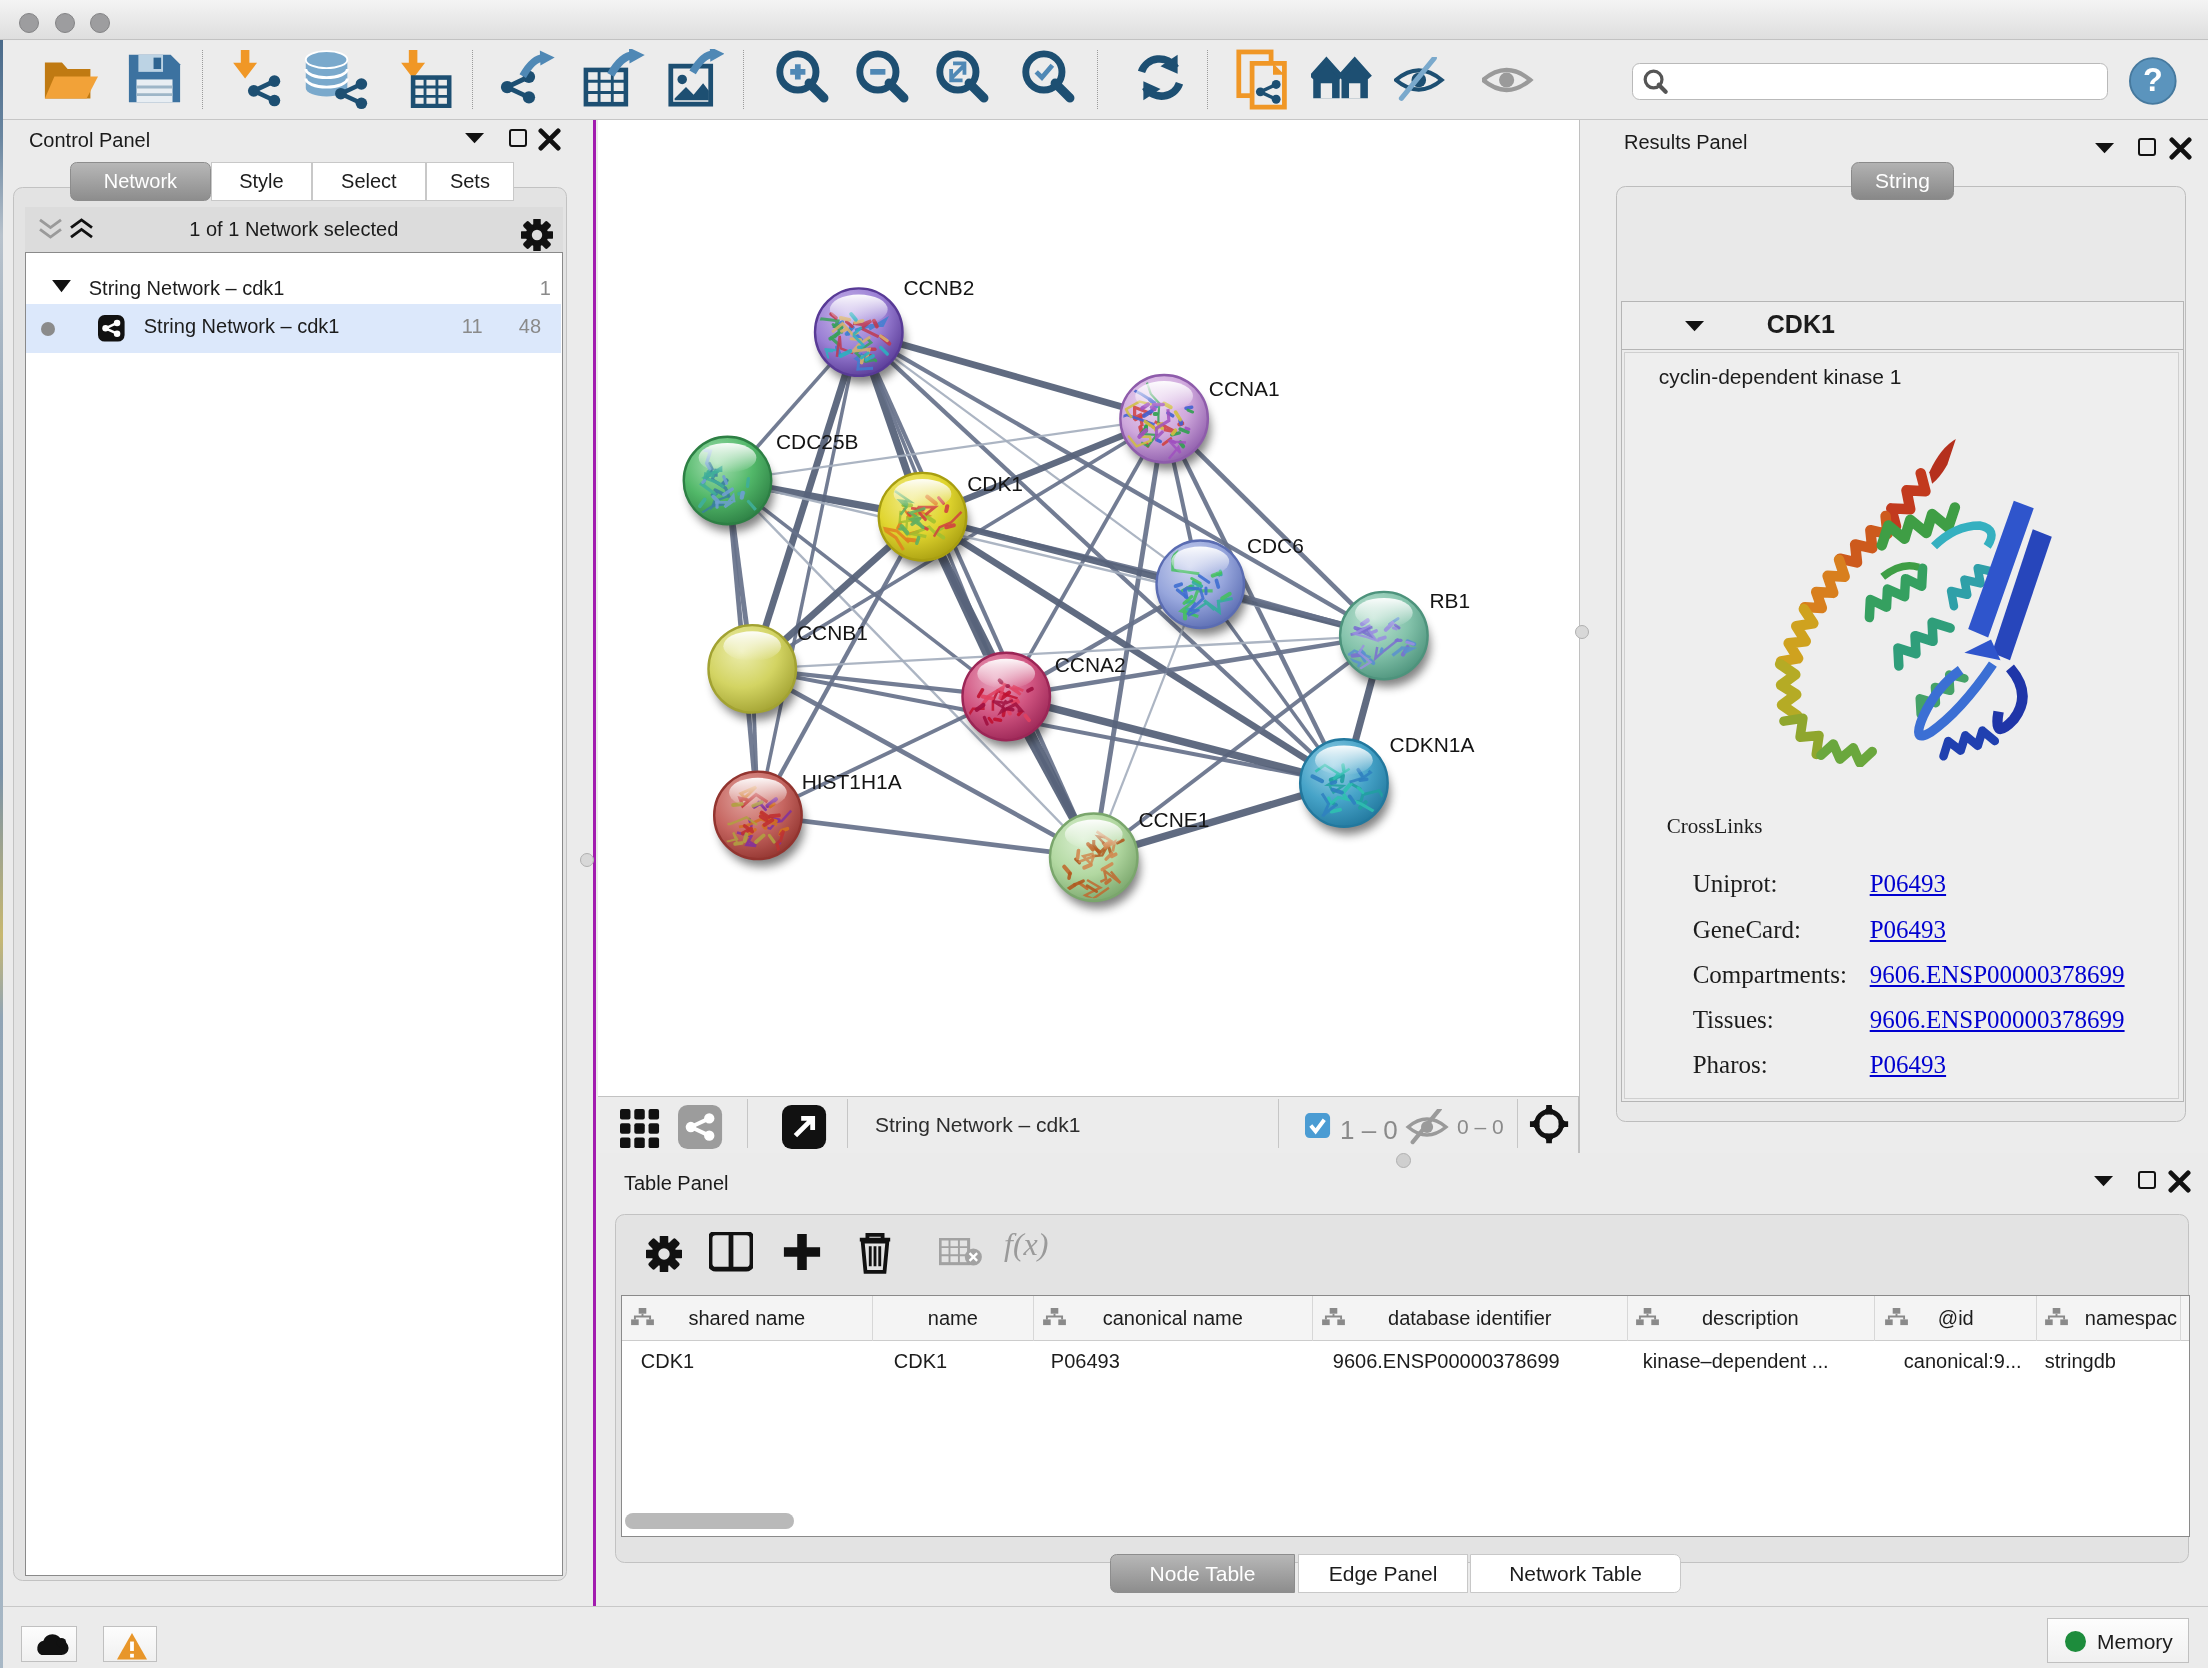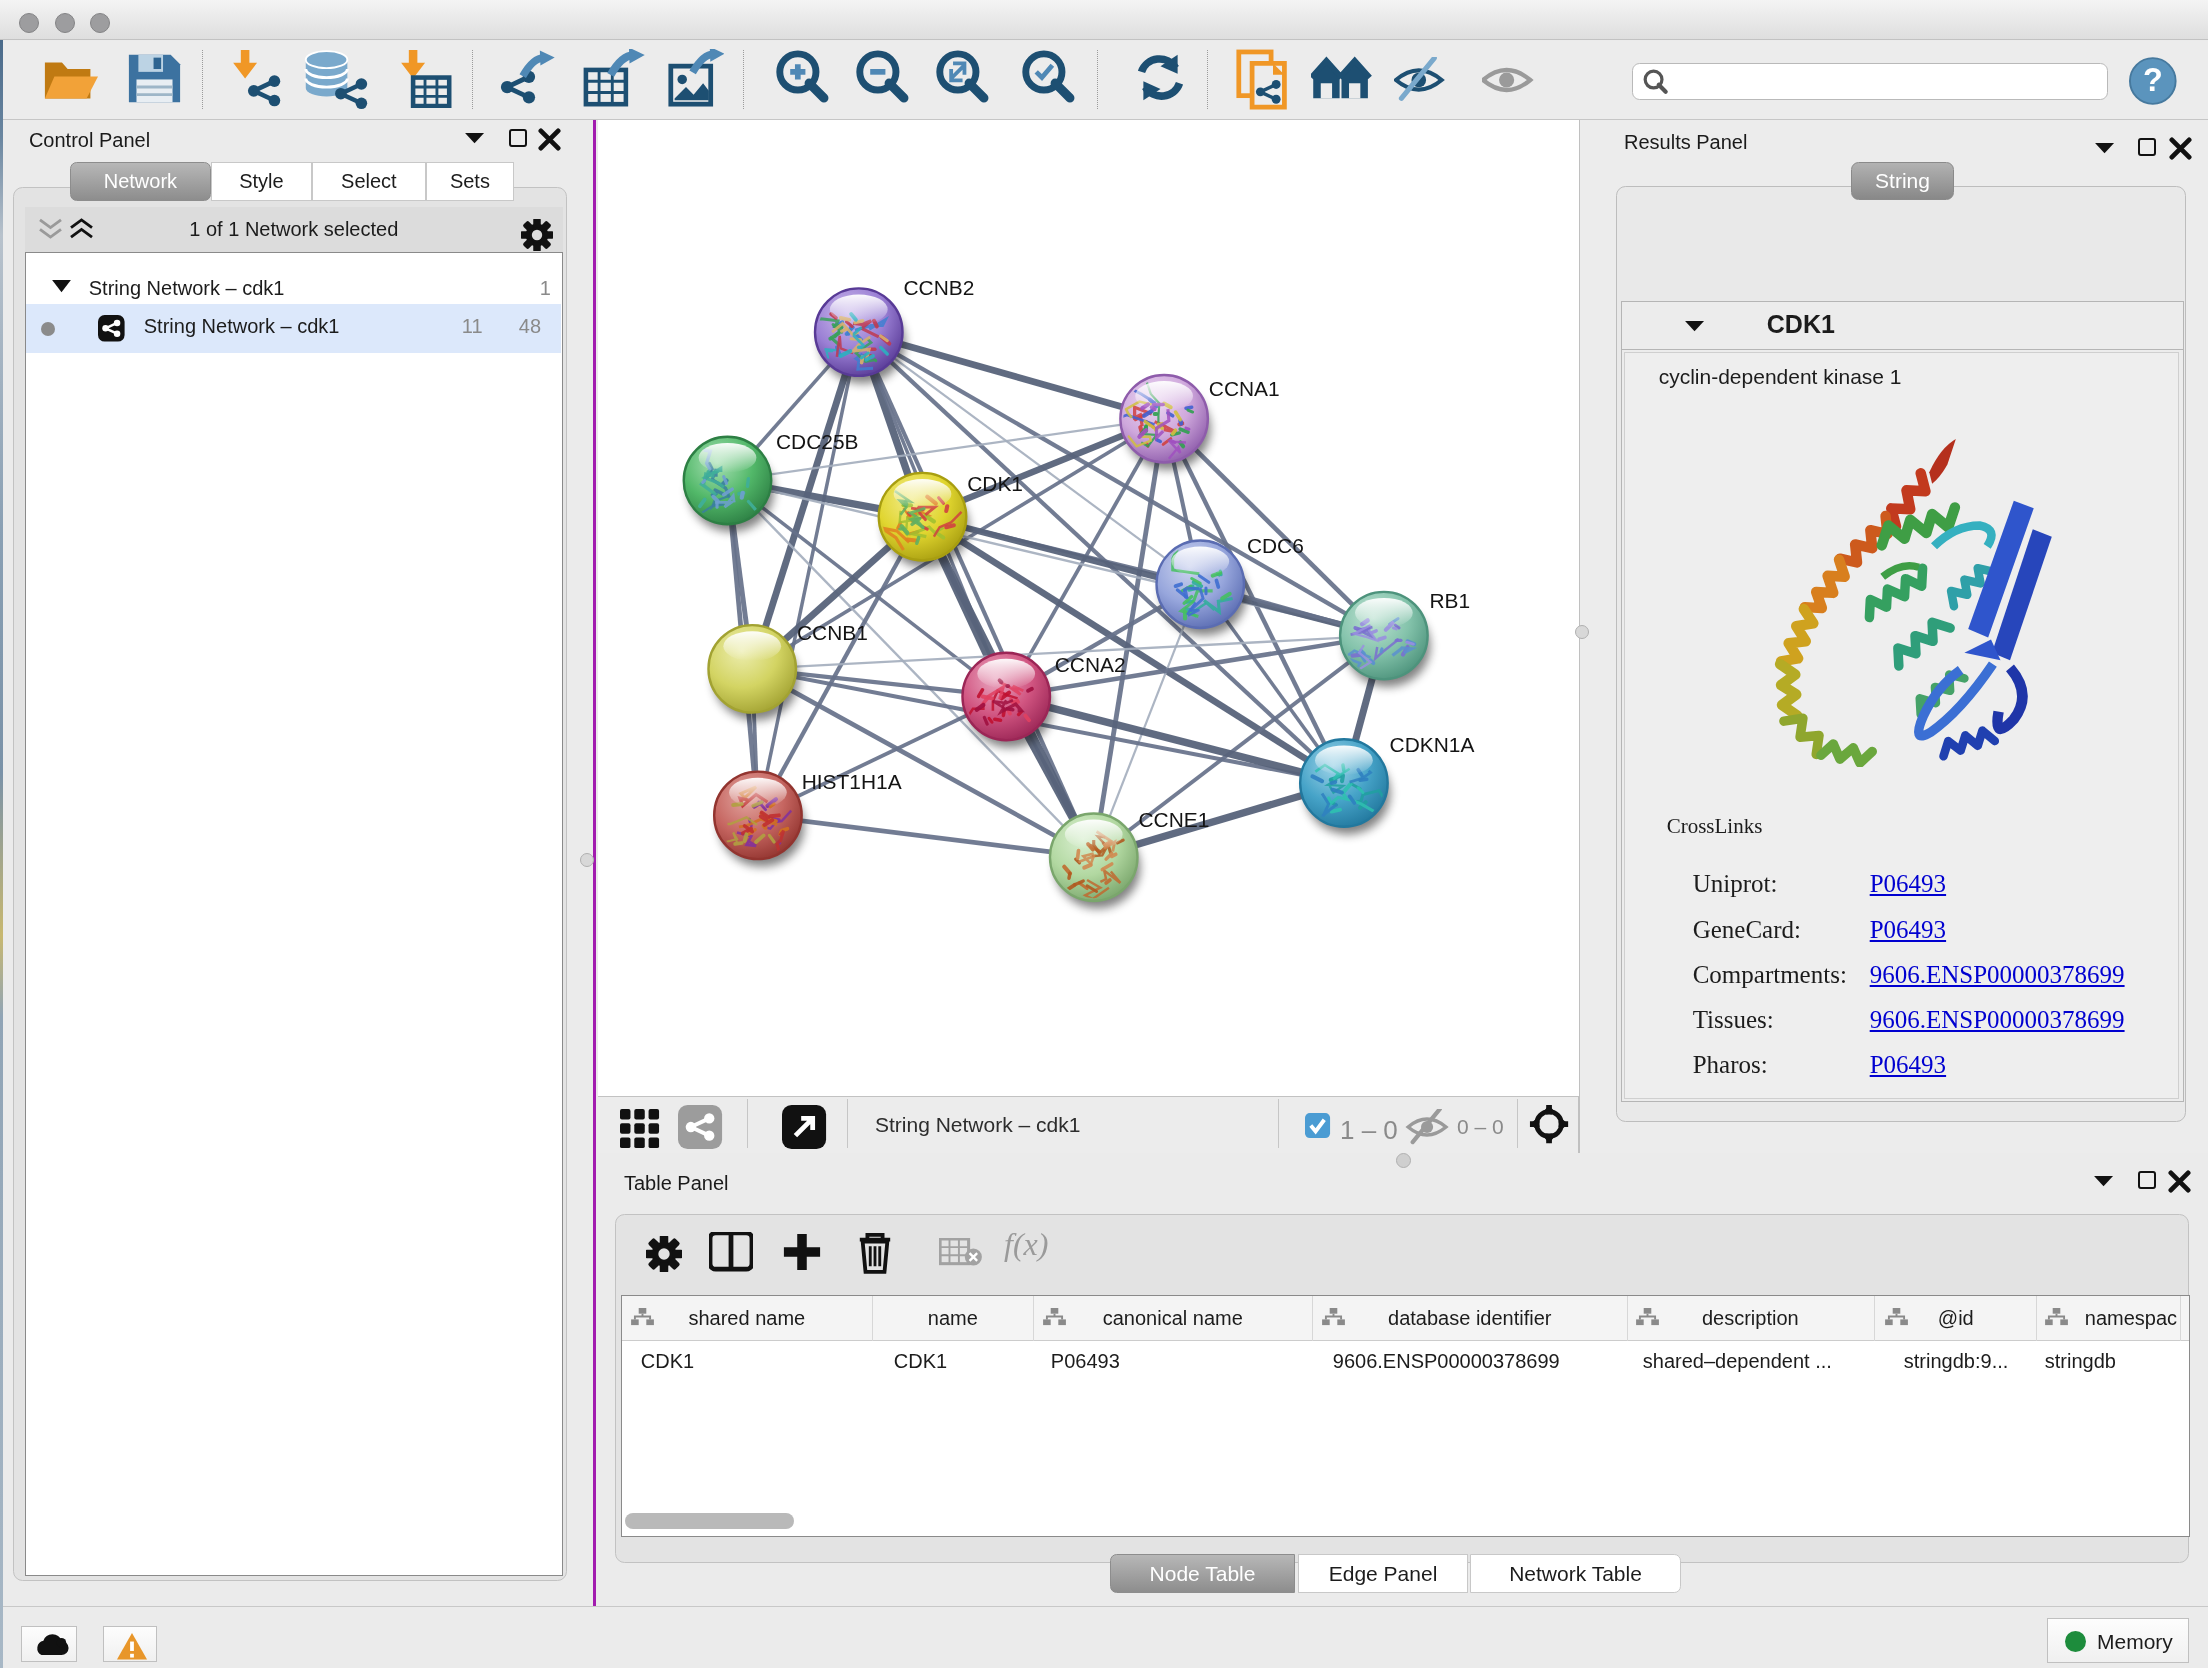--- a/index.html
+++ b/index.html
@@ -934,22 +934,22 @@
                 <path d="M12 6 V9 M4 12 V9 H20 V12" stroke="#8a8a8a" stroke-width="2" fill="none"></path>
               </svg></span>
             <div style="position:absolute;left:49px;top:10.5px">namespac</div>
           </div>
         </div>
         <div class="abs" style="left:0;top:45px;width:100%;height:42px;background:#fff">
           <div class="abs" style="left:19px;top:8.6px;font-size:20px">CDK1</div>
           <div class="abs" style="left:272px;top:8.6px;font-size:20px">CDK1</div>
           <div class="abs" style="left:429px;top:8.6px;font-size:20px">P06493</div>
           <div class="abs" style="left:711px;top:8.6px;font-size:20px">9606.ENSP00000378699</div>
-          <div class="abs" style="left:1021px;top:8.6px;font-size:20px">shared–dependent ...</div>
-          <div class="abs" style="left:1282px;top:8.6px;font-size:20px">stringdb:9...</div>
+          <div class="abs" style="left:1021px;top:8.6px;font-size:20px">kinase–dependent ...</div>
+          <div class="abs" style="left:1282px;top:8.6px;font-size:20px">canonical:9...</div>
           <div class="abs" style="left:1423px;top:8.6px;font-size:20px">stringdb</div>
         </div>
         <div class="tscroll"></div>
       </div>
     </div>
     <div class="tptab sel" style="left:512px;width:185px;border-radius:6.7px 0 0 6.7px">Node Table</div>
     <div class="tptab" style="left:700px;width:170px">Edge Panel</div>
     <div class="tptab" style="left:872px;width:211px;border-radius:0 6.7px 6.7px 0">Network Table</div>
   </div>
 <div id="status" class="abs">

